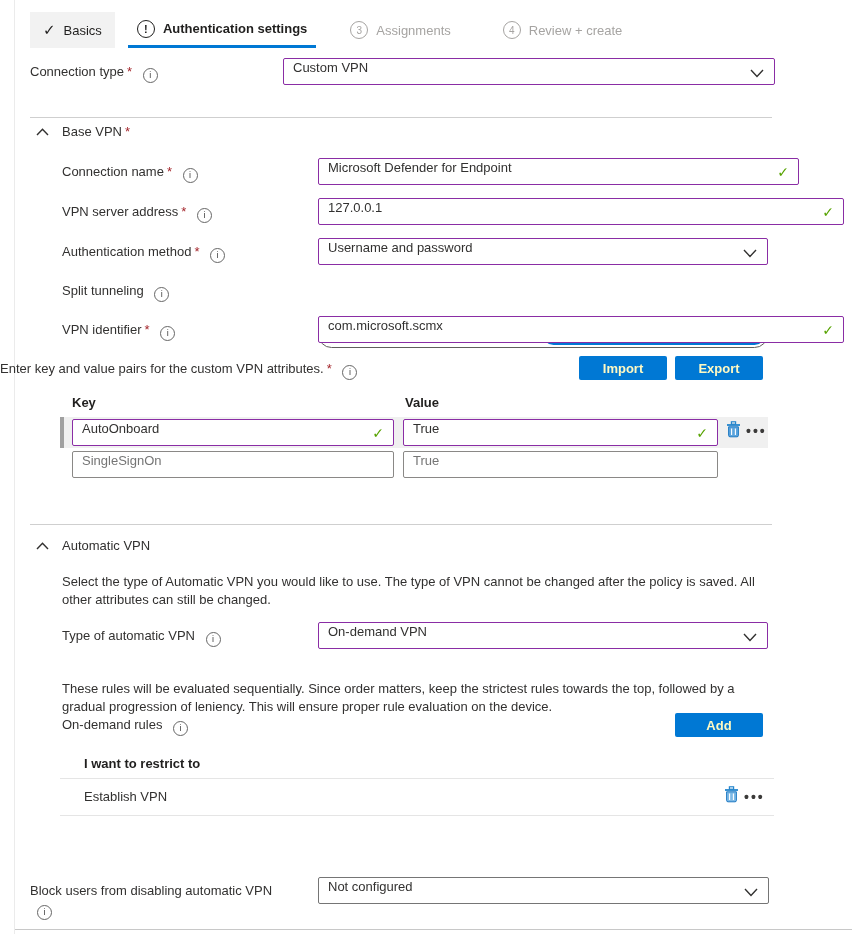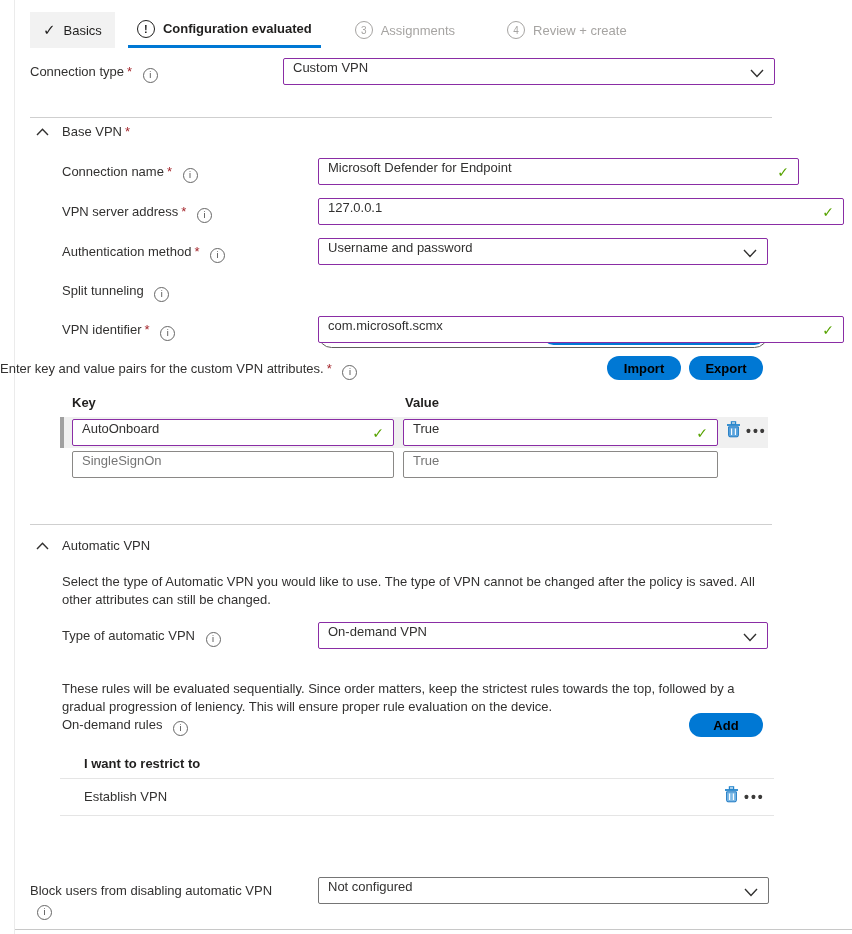--- a/index.html
+++ b/index.html
@@ -34,21 +34,21 @@
   .changed{border-color:#8a2da5;}
   .valid-check{position:absolute;right:9px;top:5px;color:#57a300;font-size:14px;}
   .dd-chevron{position:absolute;right:10px;top:10px;}
 
   
   .toggle{position:relative;box-sizing:border-box;height:27px;border:1px solid #5f5e5c;border-radius:14px;background:#fff;margin-top:44px;}
   .toggle-left{position:absolute;left:0;width:50%;top:0;bottom:0;display:flex;align-items:center;justify-content:center;color:#323130;}
   .toggle-right{position:absolute;left:50%;right:2px;top:2px;bottom:2px;background:#0078d4;border-radius:12px;display:flex;align-items:center;justify-content:center;color:#fff;font-weight:700;}
 
   
-  .btn{box-sizing:border-box;width:74px;height:24px;background:#0078d4;color:#000000;font-weight:700;font-size:13px;border:none;border-radius:12px;display:flex;align-items:center;justify-content:center;cursor:pointer;font-family:inherit;}
+  .btn{box-sizing:border-box;width:88px;height:24px;background:#0078d4;color:#fef9c3;font-weight:700;font-size:13px;border:none;border-radius:2px;display:flex;align-items:center;justify-content:center;cursor:pointer;font-family:inherit;}
   .btn-group{position:absolute;right:89px;top:0;display:flex;gap:8px;}
 
   
   .kv-header{position:absolute;font-weight:700;color:#201f1e;}
   .kv-row1-band{position:absolute;left:60px;right:84px;top:417px;height:31px;background:#f0f0f0;}
   .kv-row1-bar{position:absolute;left:60px;top:417px;width:4px;height:31px;background:#a0a0a0;}
   .abs{position:absolute;}
   .kv-input{width:322px;}
   .kv-input-val{width:315px;}
   .muted-field{border-color:#8a8886;color:#757575;}
@@ -70,21 +70,21 @@
   <div class="page-left-border"></div>
   <div class="page-bottom-border"></div>
 
   <div class="tabs">
     <div class="tab tab-basics">
       <span class="check-glyph">✓</span>
       <span>Basics</span>
     </div>
     <div class="tab tab-config">
       <span class="alert-circle">!</span>
-      <span>Configuration evaluated</span>
+      <span>Authentication settings</span>
     </div>
     <div class="tab tab-muted tab-assignments">
       <span class="step-circle">3</span>
       <span>Assignments</span>
     </div>
     <div class="tab tab-muted tab-review">
       <span class="step-circle">4</span>
       <span>Review + create</span>
     </div>
   </div>

